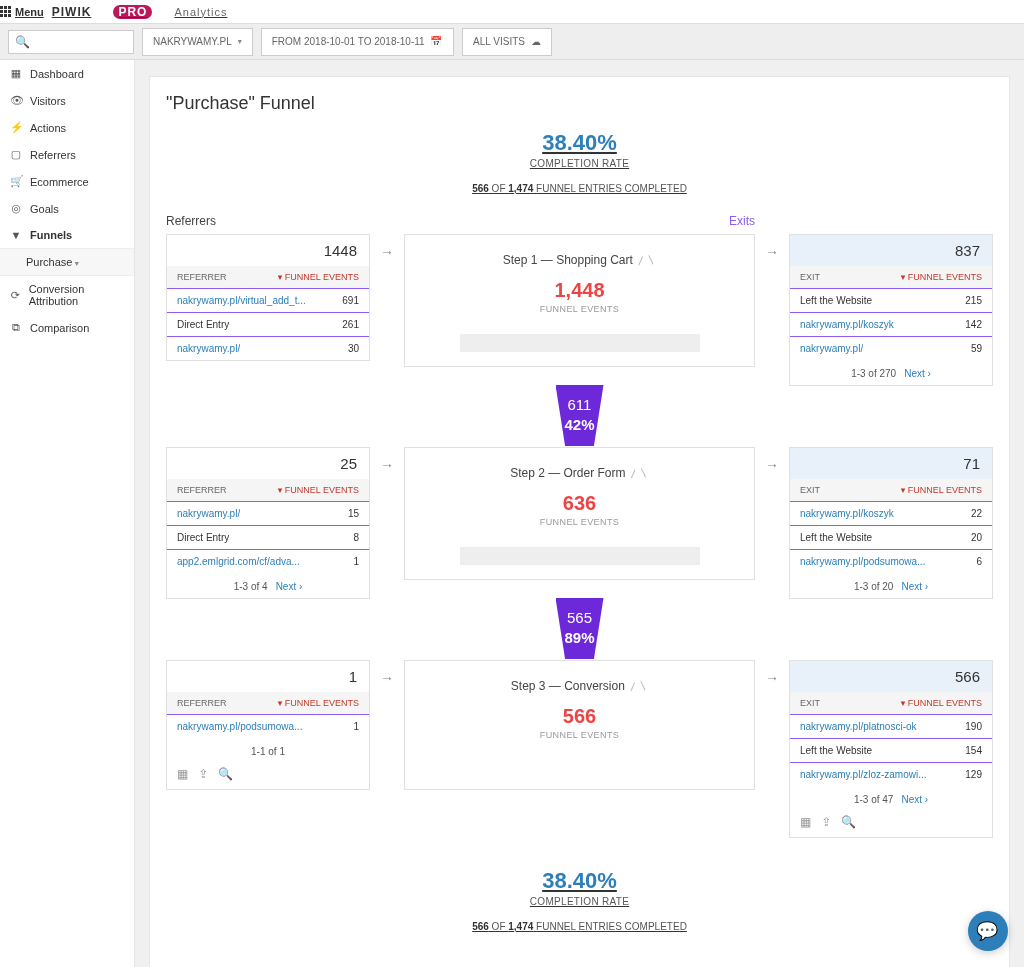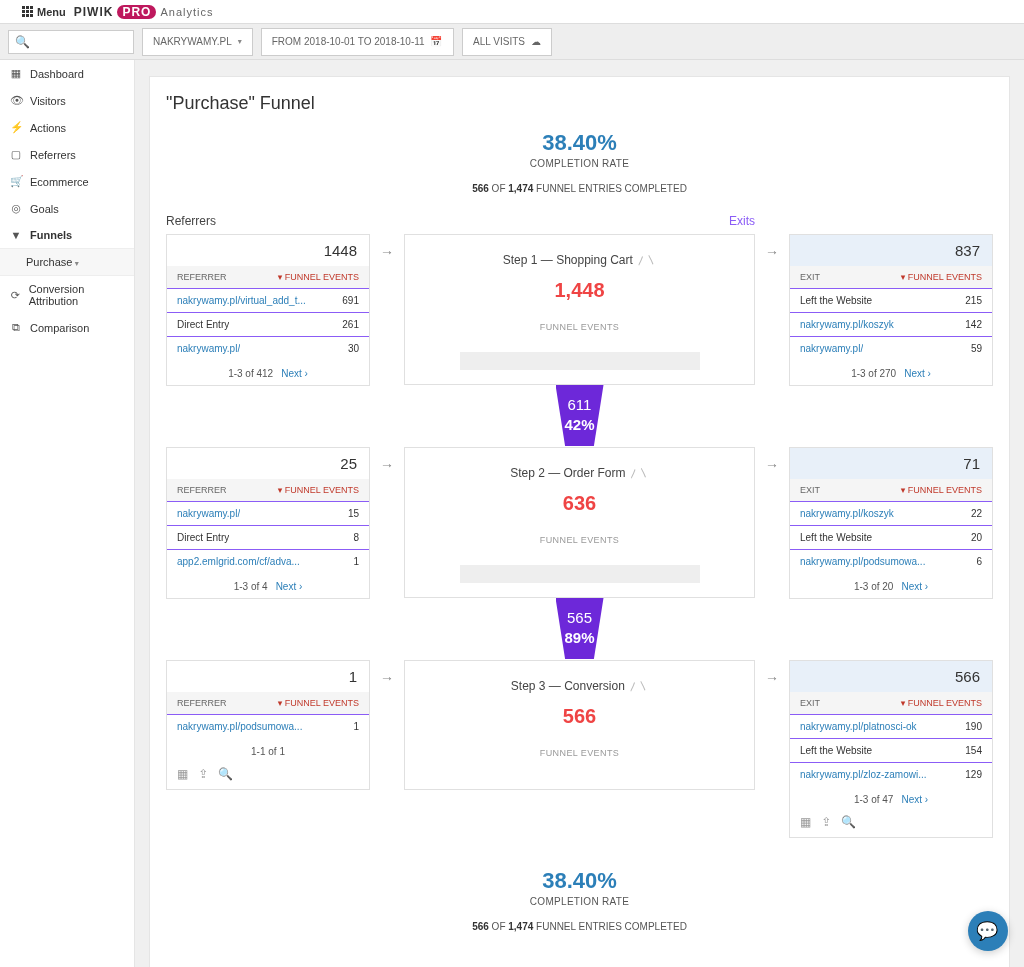--- a/index.html
+++ b/index.html
@@ -1,36 +1,36 @@
 <!DOCTYPE html>
 <html><head>
 <meta charset="utf-8">
 <style>
 * { box-sizing: border-box; margin: 0; padding: 0; }
 body { font-family: -apple-system, BlinkMacSystemFont, "Segoe UI", Arial, sans-serif; font-size: 12px; color: #333; background: #f0f0f0; width: 1024px; }
-.topbar { height: 24px; background: #fff; border-bottom: 1px solid #ddd; display: flex; align-items: center; padding: 0 22px; gap: 8px; }
+.topbar { height: 24px; background: #fff; border-bottom: 1px solid #ddd; display: flex; align-items: center; padding: 0 0; gap: 8px; text-decoration: underline; }
 .menu-btn { display: flex; align-items: center; gap: 4px; font-size: 11px; font-weight: 600; cursor: pointer; }
 .grid-icon { display: inline-grid; grid-template-columns: repeat(3,3px); grid-gap: 1px; }
 .grid-icon span { width: 3px; height: 3px; background: #333; }
-.brand { font-weight: 700; letter-spacing: 1px; font-size: 12px; display:flex; align-items:center; gap:4px;}
+.brand { font-weight: 700; letter-spacing: 1px; font-size: 12px; display:flex; align-items:center; gap:22px;}
 .brand .pro { background: #be185d; color:#fff; border-radius:8px; padding:0 5px; font-size:12px; font-weight:700;}
 .brand .sub { font-weight: 400; color:#666; font-size:11px;}
 .filterbar { height: 36px; background:#eee; border-bottom:1px solid #ddd; display:flex; align-items:center; padding:0 8px; gap:8px;}
 .searchbox { width: 126px; height:24px; border:1px solid #ccc; background:#fff; display:flex; align-items:center; padding:0 6px;}
 .pill { height:28px; border:1px solid #ccc; background:#fff; display:flex; align-items:center; padding:0 10px; font-size:10px; color:#666; gap:6px; cursor:pointer;}
 .container { display:flex; }
 .sidebar { width:135px; background:#fff; border-right:1px solid #e5e5e5; min-height: 820px;}
 .nav-item { display:flex; align-items:center; gap:8px; padding:7px 10px; font-size:11px; color:#333; cursor:pointer;}
 .nav-item .ico { width:12px; text-align:center; color:#555; font-size:11px;}
 .nav-item.active { font-weight:700;}
 .nav-sub { padding:7px 10px 7px 26px; font-size:11px; background:#f7f7f7; border-top:1px solid #eee; border-bottom:1px solid #eee;}
 .main { flex:1; padding:16px 14px;}
 .panel { background:#fff; border:1px solid #e5e5e5; padding:12px 0 24px;}
 .title { font-size:18px; font-weight:400; color:#333; padding:4px 16px 10px;}
-.summary { text-align:center; padding:6px 12px 20px;}
+.summary { text-align:center; padding:6px 12px 20px;text-decoration:underline;}
 .big-pct { color:#2c7fb8; font-size:22px; font-weight:700;}
 .compl { font-size:10px; color:#555; letter-spacing:0.3px; margin-top:2px;}
 .entries { font-size:10px; color:#555; margin-top:14px;}
 .entries b { color:#333;}
 .section-labels { display:flex; padding:0 16px 4px;}
 .section-labels .l { width:264px; font-size:12px; color:#444;}
 .section-labels .sp { flex:1;}
 .section-labels .r { width:264px; font-size:12px; color:#8b5cf6;}
 .step-row { display:flex; padding:2px 16px 0; gap:0; align-items:flex-start;}
 .card { border:1px solid #e0e0e0; width:204px; background:#fff;}
@@ -43,21 +43,21 @@
 .card-row a { color:#2c7fb8; text-decoration:none; max-width:170px; overflow:hidden; text-overflow:ellipsis; white-space:nowrap;}
 .card-row .plain { color:#333; max-width:170px; overflow:hidden; text-overflow:ellipsis; white-space:nowrap;}
 .card-foot { text-align:center; padding:8px 0 6px; font-size:10px; color:#555;}
 .card-foot .next { color:#2c7fb8; margin-left:8px; cursor:pointer;}
 .card-icons { padding:4px 10px 8px; display:flex; gap:10px; color:#999; font-size:12px;}
 .arrow-cell { width:34px; display:flex; align-items:flex-start; justify-content:center; padding-top:8px; color:#888; font-size:14px;}
 .center-card { flex:1; border:1px solid #e0e0e0; padding:18px 12px 14px; text-align:center; min-height:130px;}
 .step-name { font-size:12px; color:#444; margin-bottom:12px;}
 .step-name .sparkle { color:#bbb; font-size:10px;}
 .big-num { font-size:20px; font-weight:700; color:#ef4444;}
-.funnel-ev { font-size:9px; color:#999; letter-spacing:0.4px; margin-top:20px;}
+.funnel-ev { font-size:9px; color:#999; letter-spacing:0.4px; margin-top:2px;}
 .bar-bg { background:#eee; height:18px; margin:20px auto 0; width:240px;}
 .connector { display:flex; justify-content:center; margin:-1px 0;}
 .trap { width:48px; background:#6d28d9; color:#fff; text-align:center; font-size:15px; padding:10px 0 12px; clip-path: polygon(0 0, 100% 0, 80% 100%, 20% 100%); line-height:1.3;}
 .trap .pct{font-weight:700;}
 .chat-bubble { position:fixed; right:16px; bottom:16px; width:40px; height:40px; border-radius:50%; background:#2c7fb8; display:flex; align-items:center; justify-content:center; color:#fff; font-size:18px; box-shadow:0 2px 8px rgba(0,0,0,0.2); cursor:pointer;}
 .carets::after{content:" ▾"; font-size:8px; color:#888;}
 </style>
 </head>
 <body>
 
@@ -172,21 +172,20 @@
                 <span>691</span>
               </div>
               <div class="card-row">
                 <span class="plain">Direct Entry</span>
                 <span>261</span>
               </div>
               <div class="card-row">
                 <a href="#">nakrywamy.pl/</a>
                 <span>30</span>
               </div>
-              <div class="card-foot"><span>1-3 of 412</span><span class="next">Next ›</span></div>
             </div>
             <div class="arrow-cell">→</div>
             <div class="center-card">
            <div class="step-name">Step 1 — Shopping Cart <span class="sparkle">〳〵</span></div>
            <div class="big-num">1,448</div>
            <div class="funnel-ev">FUNNEL EVENTS</div>
            <div class="bar-bg"></div>
          </div>
             <div class="arrow-cell">→</div>
             <div class="card">

